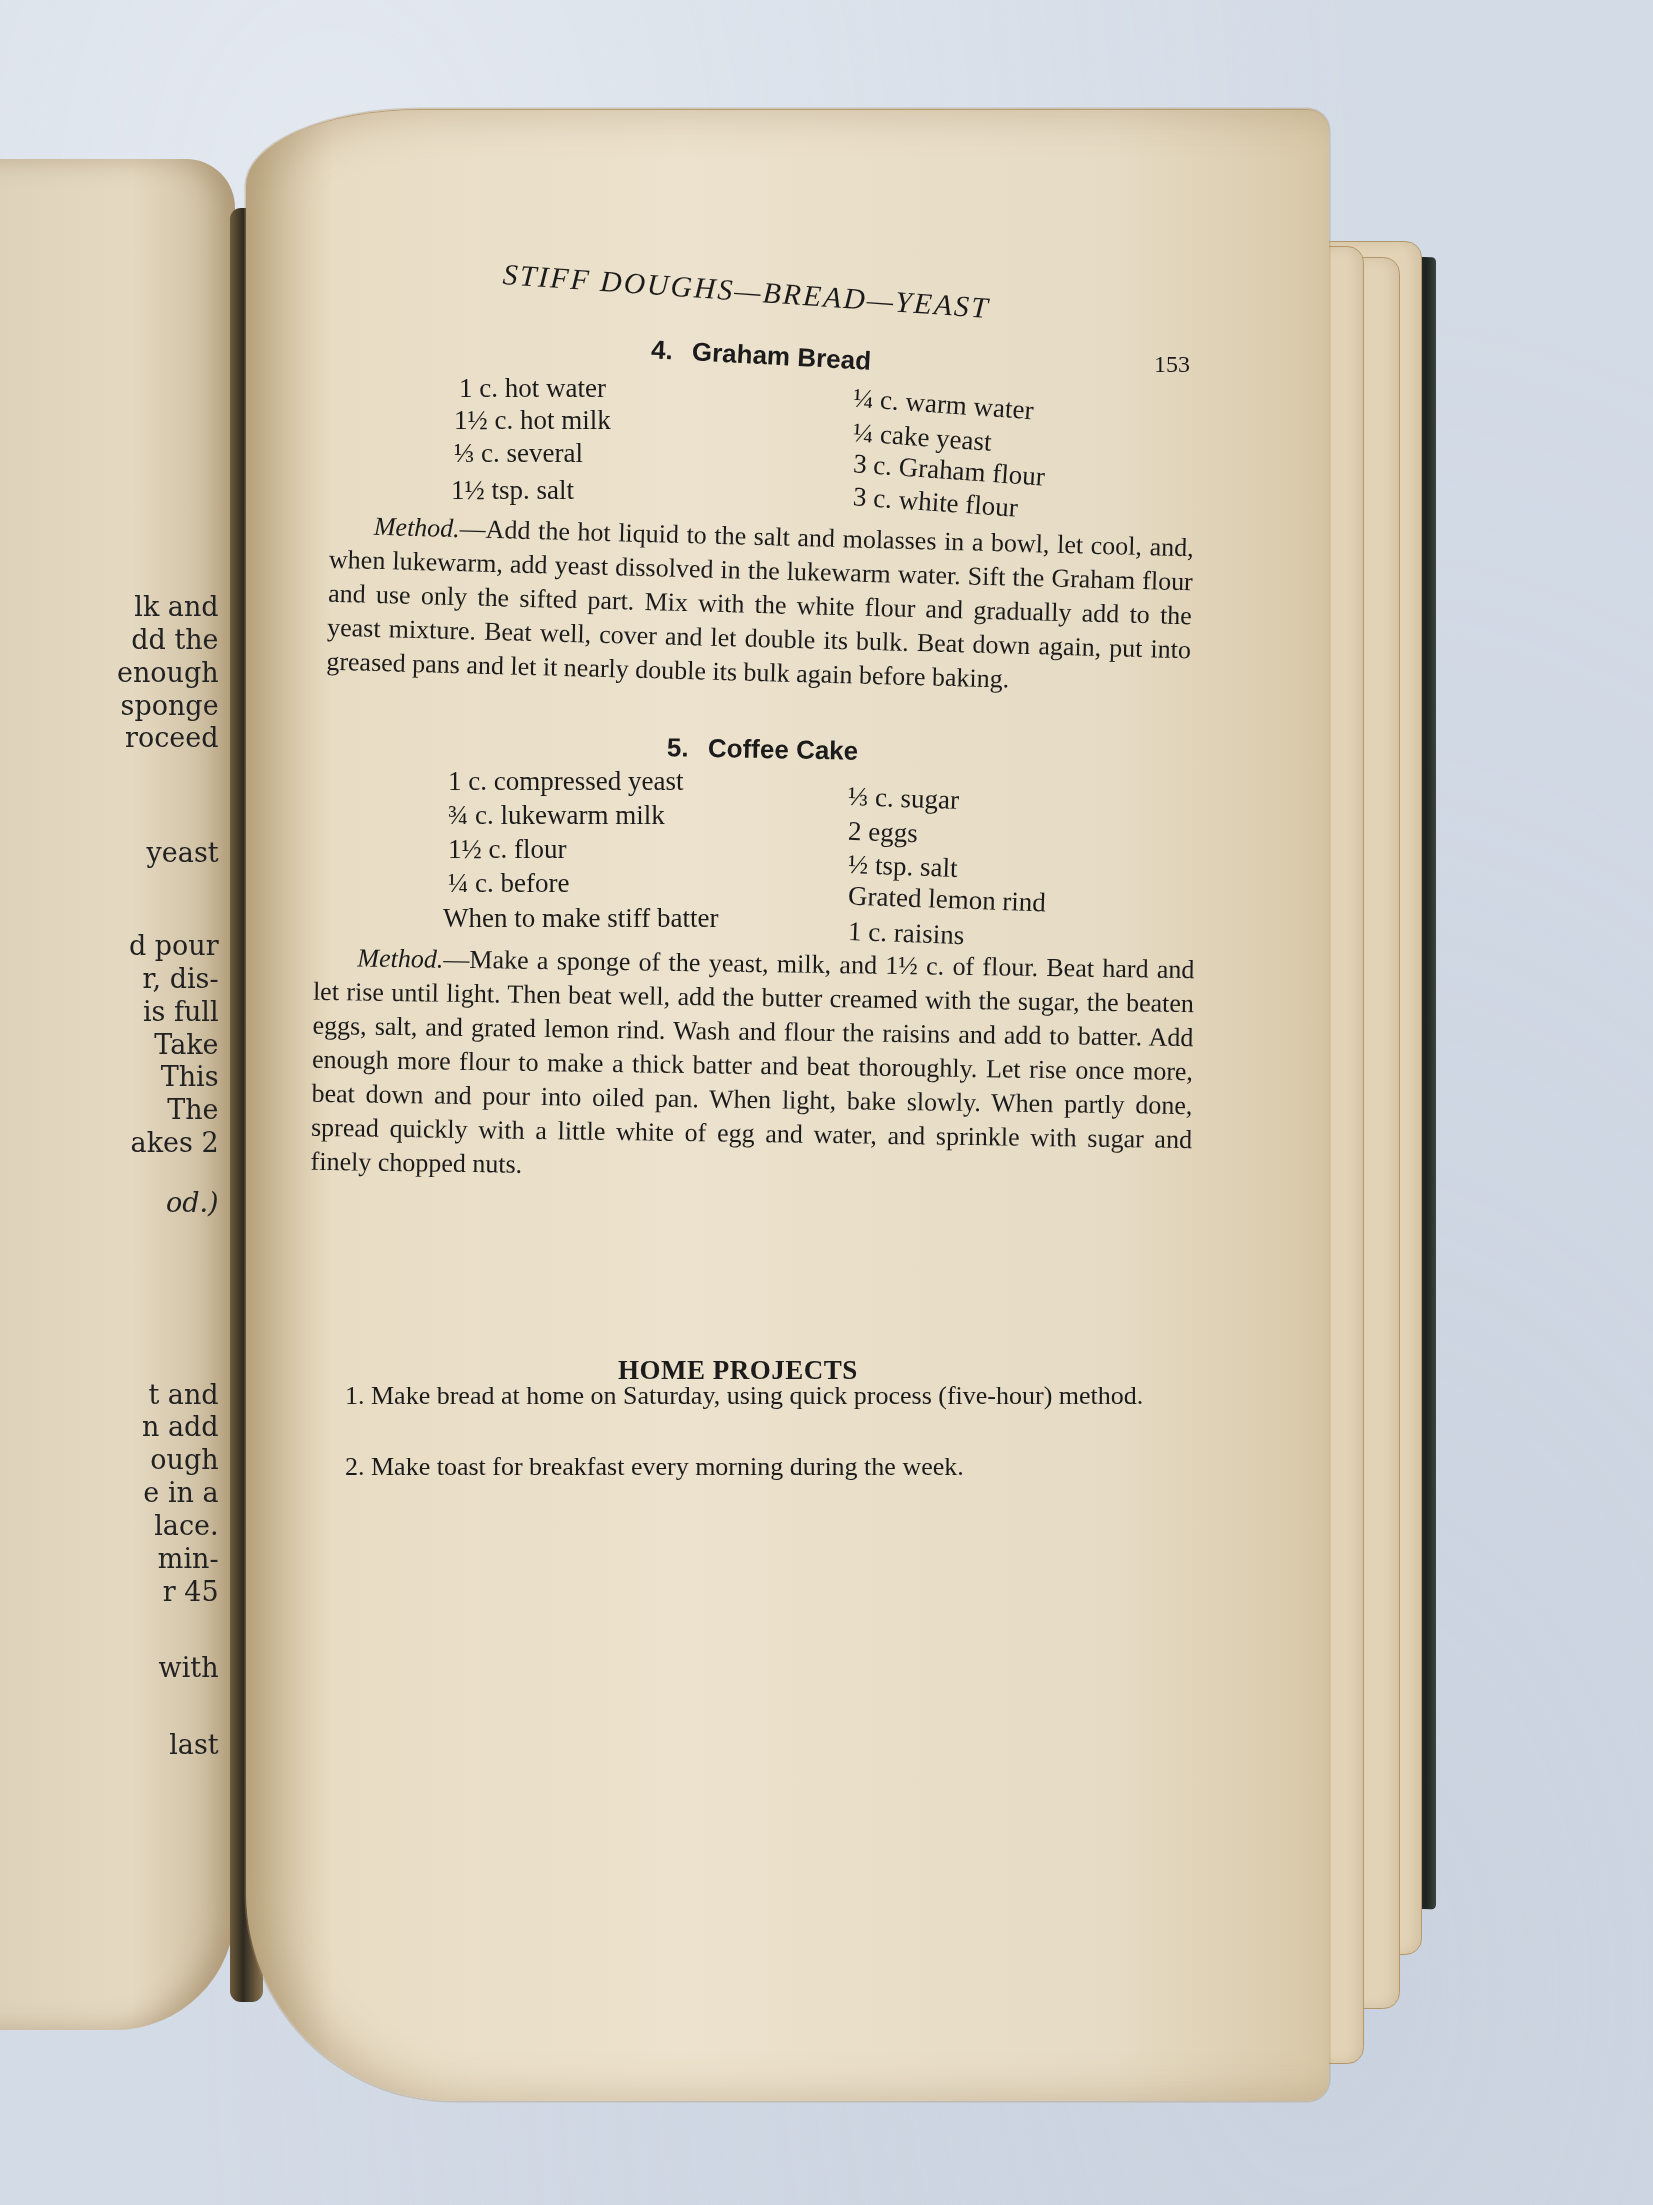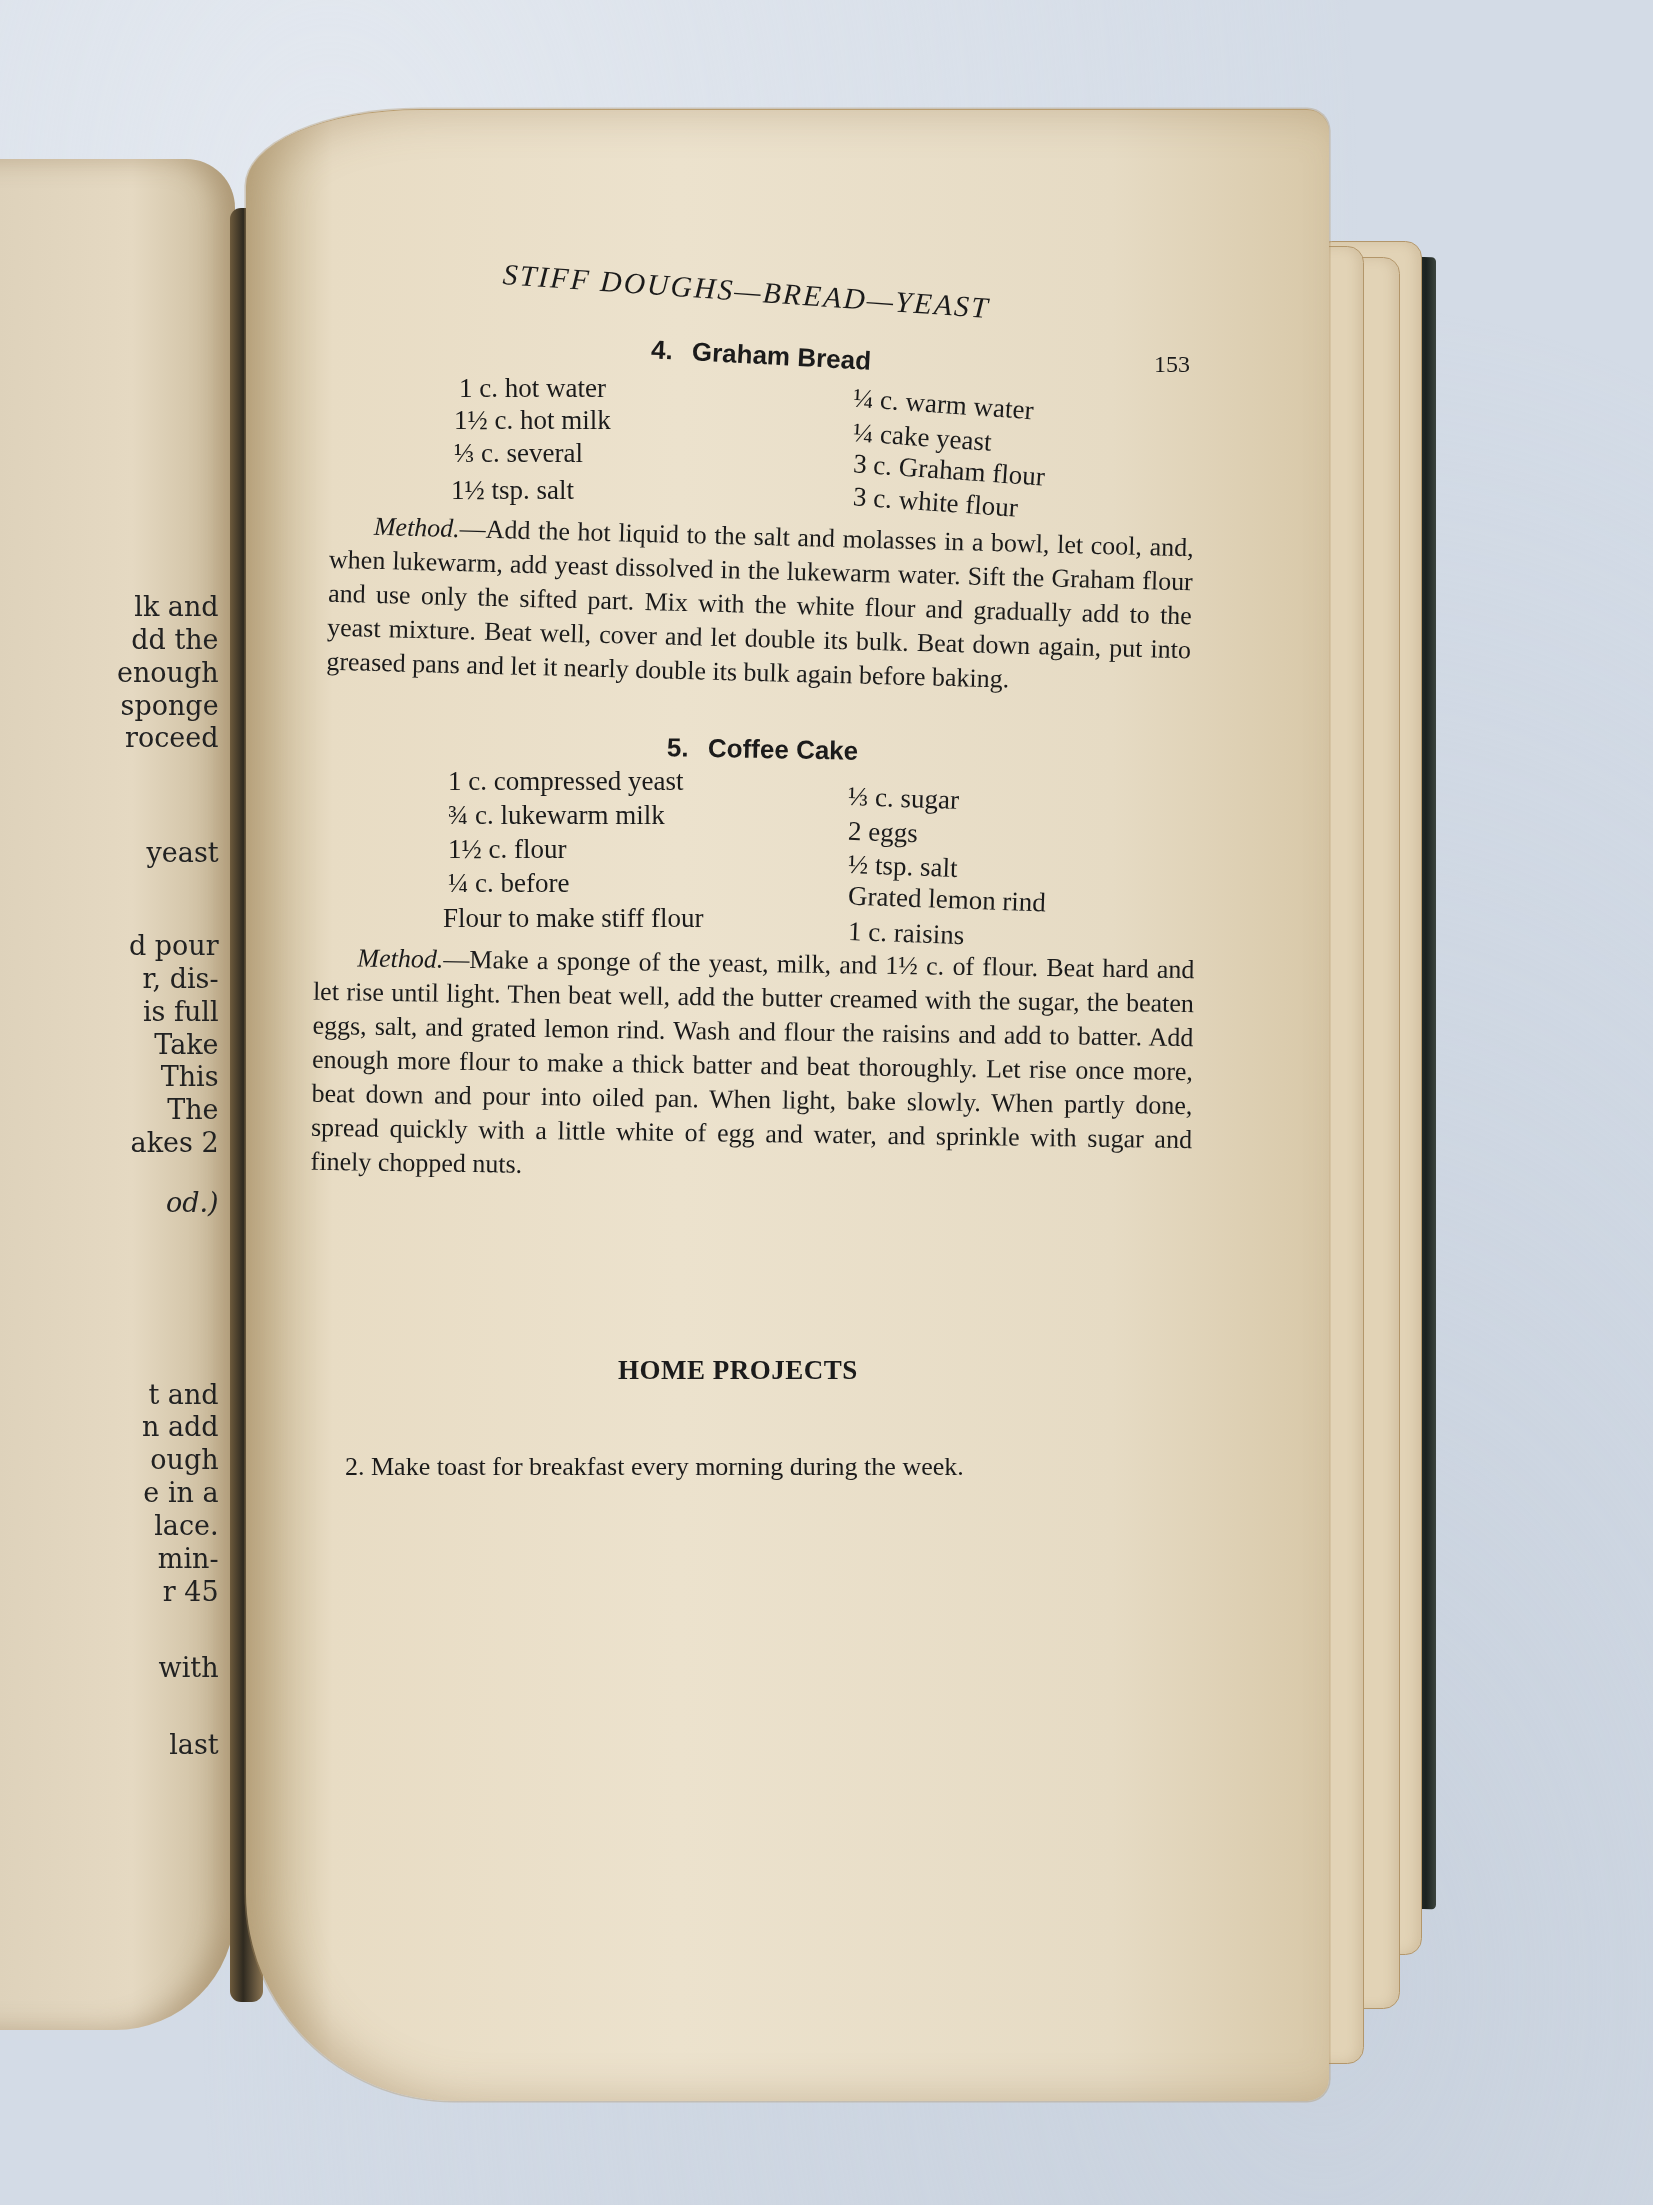--- a/index.html
+++ b/index.html
@@ -132,26 +132,27 @@
   </div>
 
   <div class="rp recipe-title" style="left:421px;top:624px;transform:rotate(1deg)">
     <span>5.</span>
     <span style="margin-left:12px">Coffee Cake</span>
   </div>
   <div class="rp ing" style="left:202px;top:656px">1 c. compressed yeast</div>
   <div class="rp ing" style="left:202px;top:690px">¾ c. lukewarm milk</div>
   <div class="rp ing" style="left:202px;top:724px">1½ c. flour</div>
   <div class="rp ing" style="left:202px;top:758px">¼ c. before</div>
-  <div class="rp ing" style="left:197px;top:793px">Flour to make stiff flour</div>
+  <div class="rp ing" style="left:197px;top:793px">When to make stiff batter</div>
   <div class="rp ing" style="left:602px;top:673px;transform:rotate(2deg)">⅓ c. sugar</div>
   <div class="rp ing" style="left:602px;top:707px;transform:rotate(2deg)">2 eggs</div>
   <div class="rp ing" style="left:602px;top:741px;transform:rotate(2deg)">½ tsp. salt</div>
   <div class="rp ing" style="left:602px;top:774px;transform:rotate(2deg)">Grated lemon rind</div>
   <div class="rp ing" style="left:602px;top:808px;transform:rotate(2deg)">1 c. raisins</div>
   <div class="para" style="left:66px;top:837px;width:881px;text-indent:44px;transform:rotate(0.8deg)">
     <span class="lead">Method.</span><span>—Make a sponge of the yeast, milk, and 1½ c. of flour. Beat hard and let rise until light. Then beat well, add the butter creamed with the sugar, the beaten eggs, salt, and grated lemon rind. Wash and flour the raisins and add to batter. Add enough more flour to make a thick batter and beat thoroughly. Let rise once more, beat down and pour into oiled pan. When light, bake slowly. When partly done, spread quickly with a little white of egg and water, and sprinkle with sugar and finely chopped nuts.</span>
   </div>
 
   <div class="rp section-head" style="left:372px;top:1233px">HOME PROJECTS</div>
+  <div class="proj" style="left:55px;top:1269px;width:892px;text-indent:44px;text-align:justify">1. Make bread at home on Saturday, using quick process (five-hour) method.</div>
   <div class="proj" style="left:55px;top:1340px;width:892px;text-indent:44px">2. Make toast for breakfast every morning during the week.</div>
 </div>
 
 
 </body></html>

